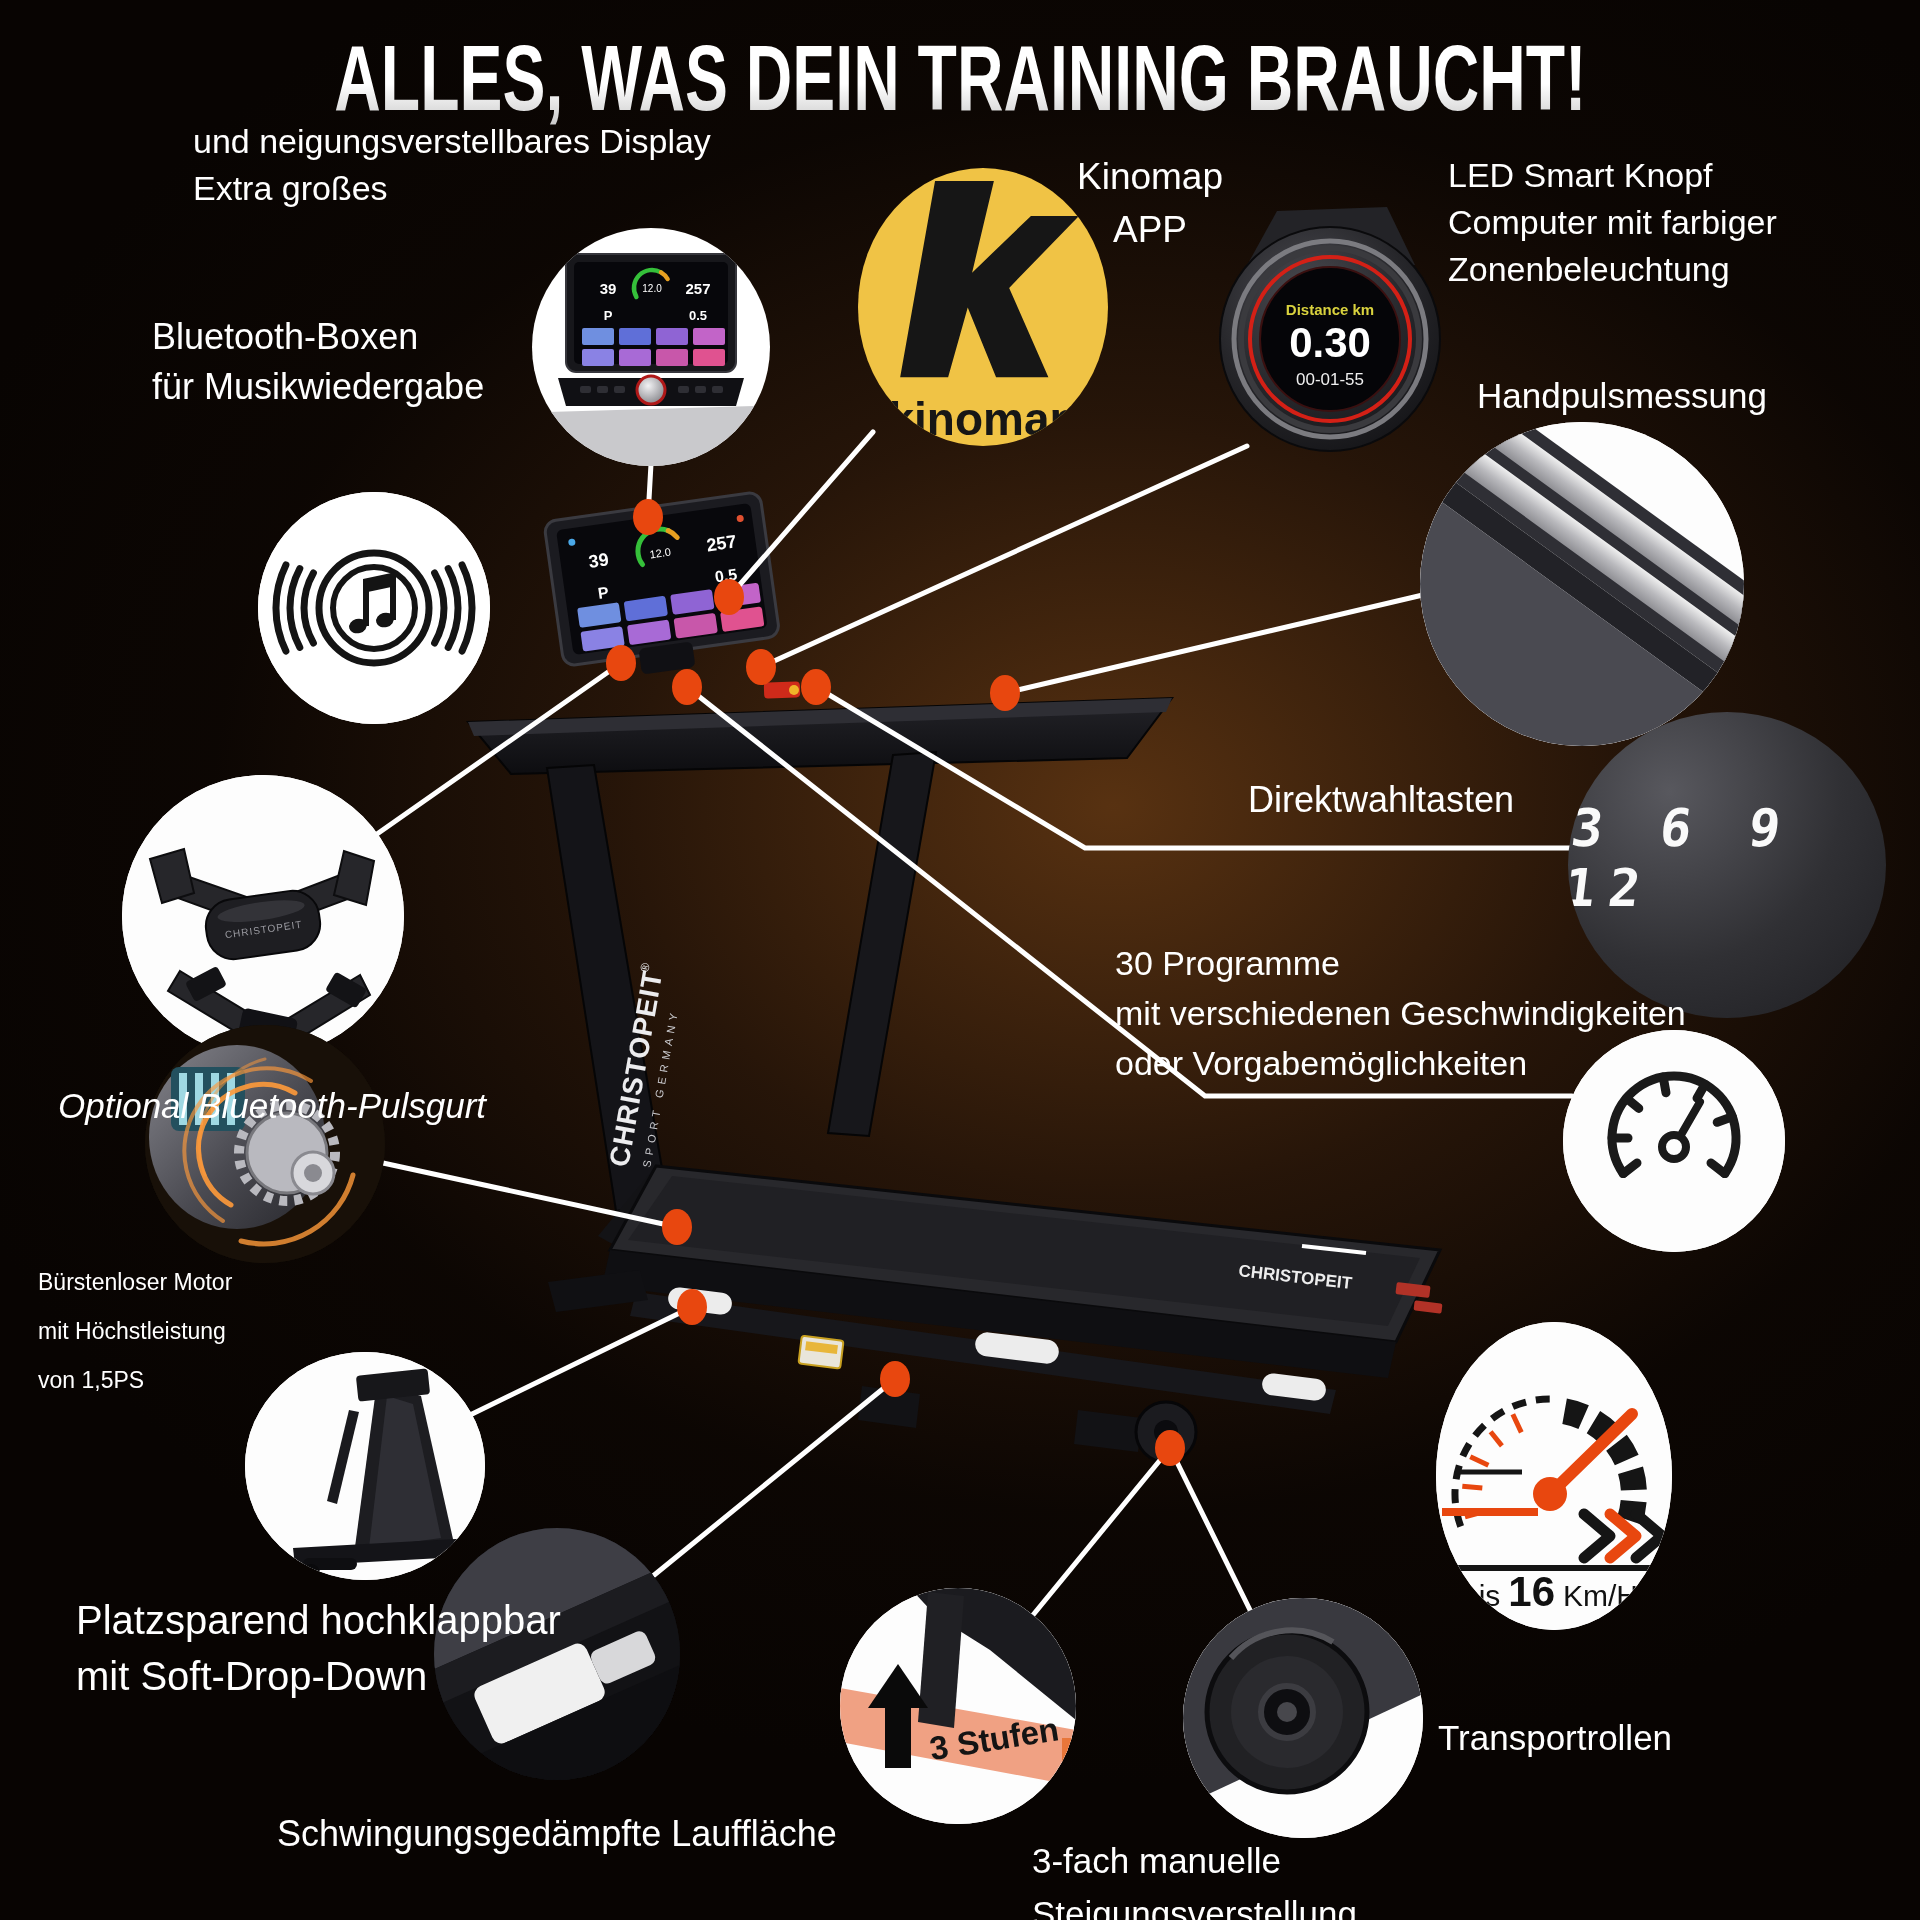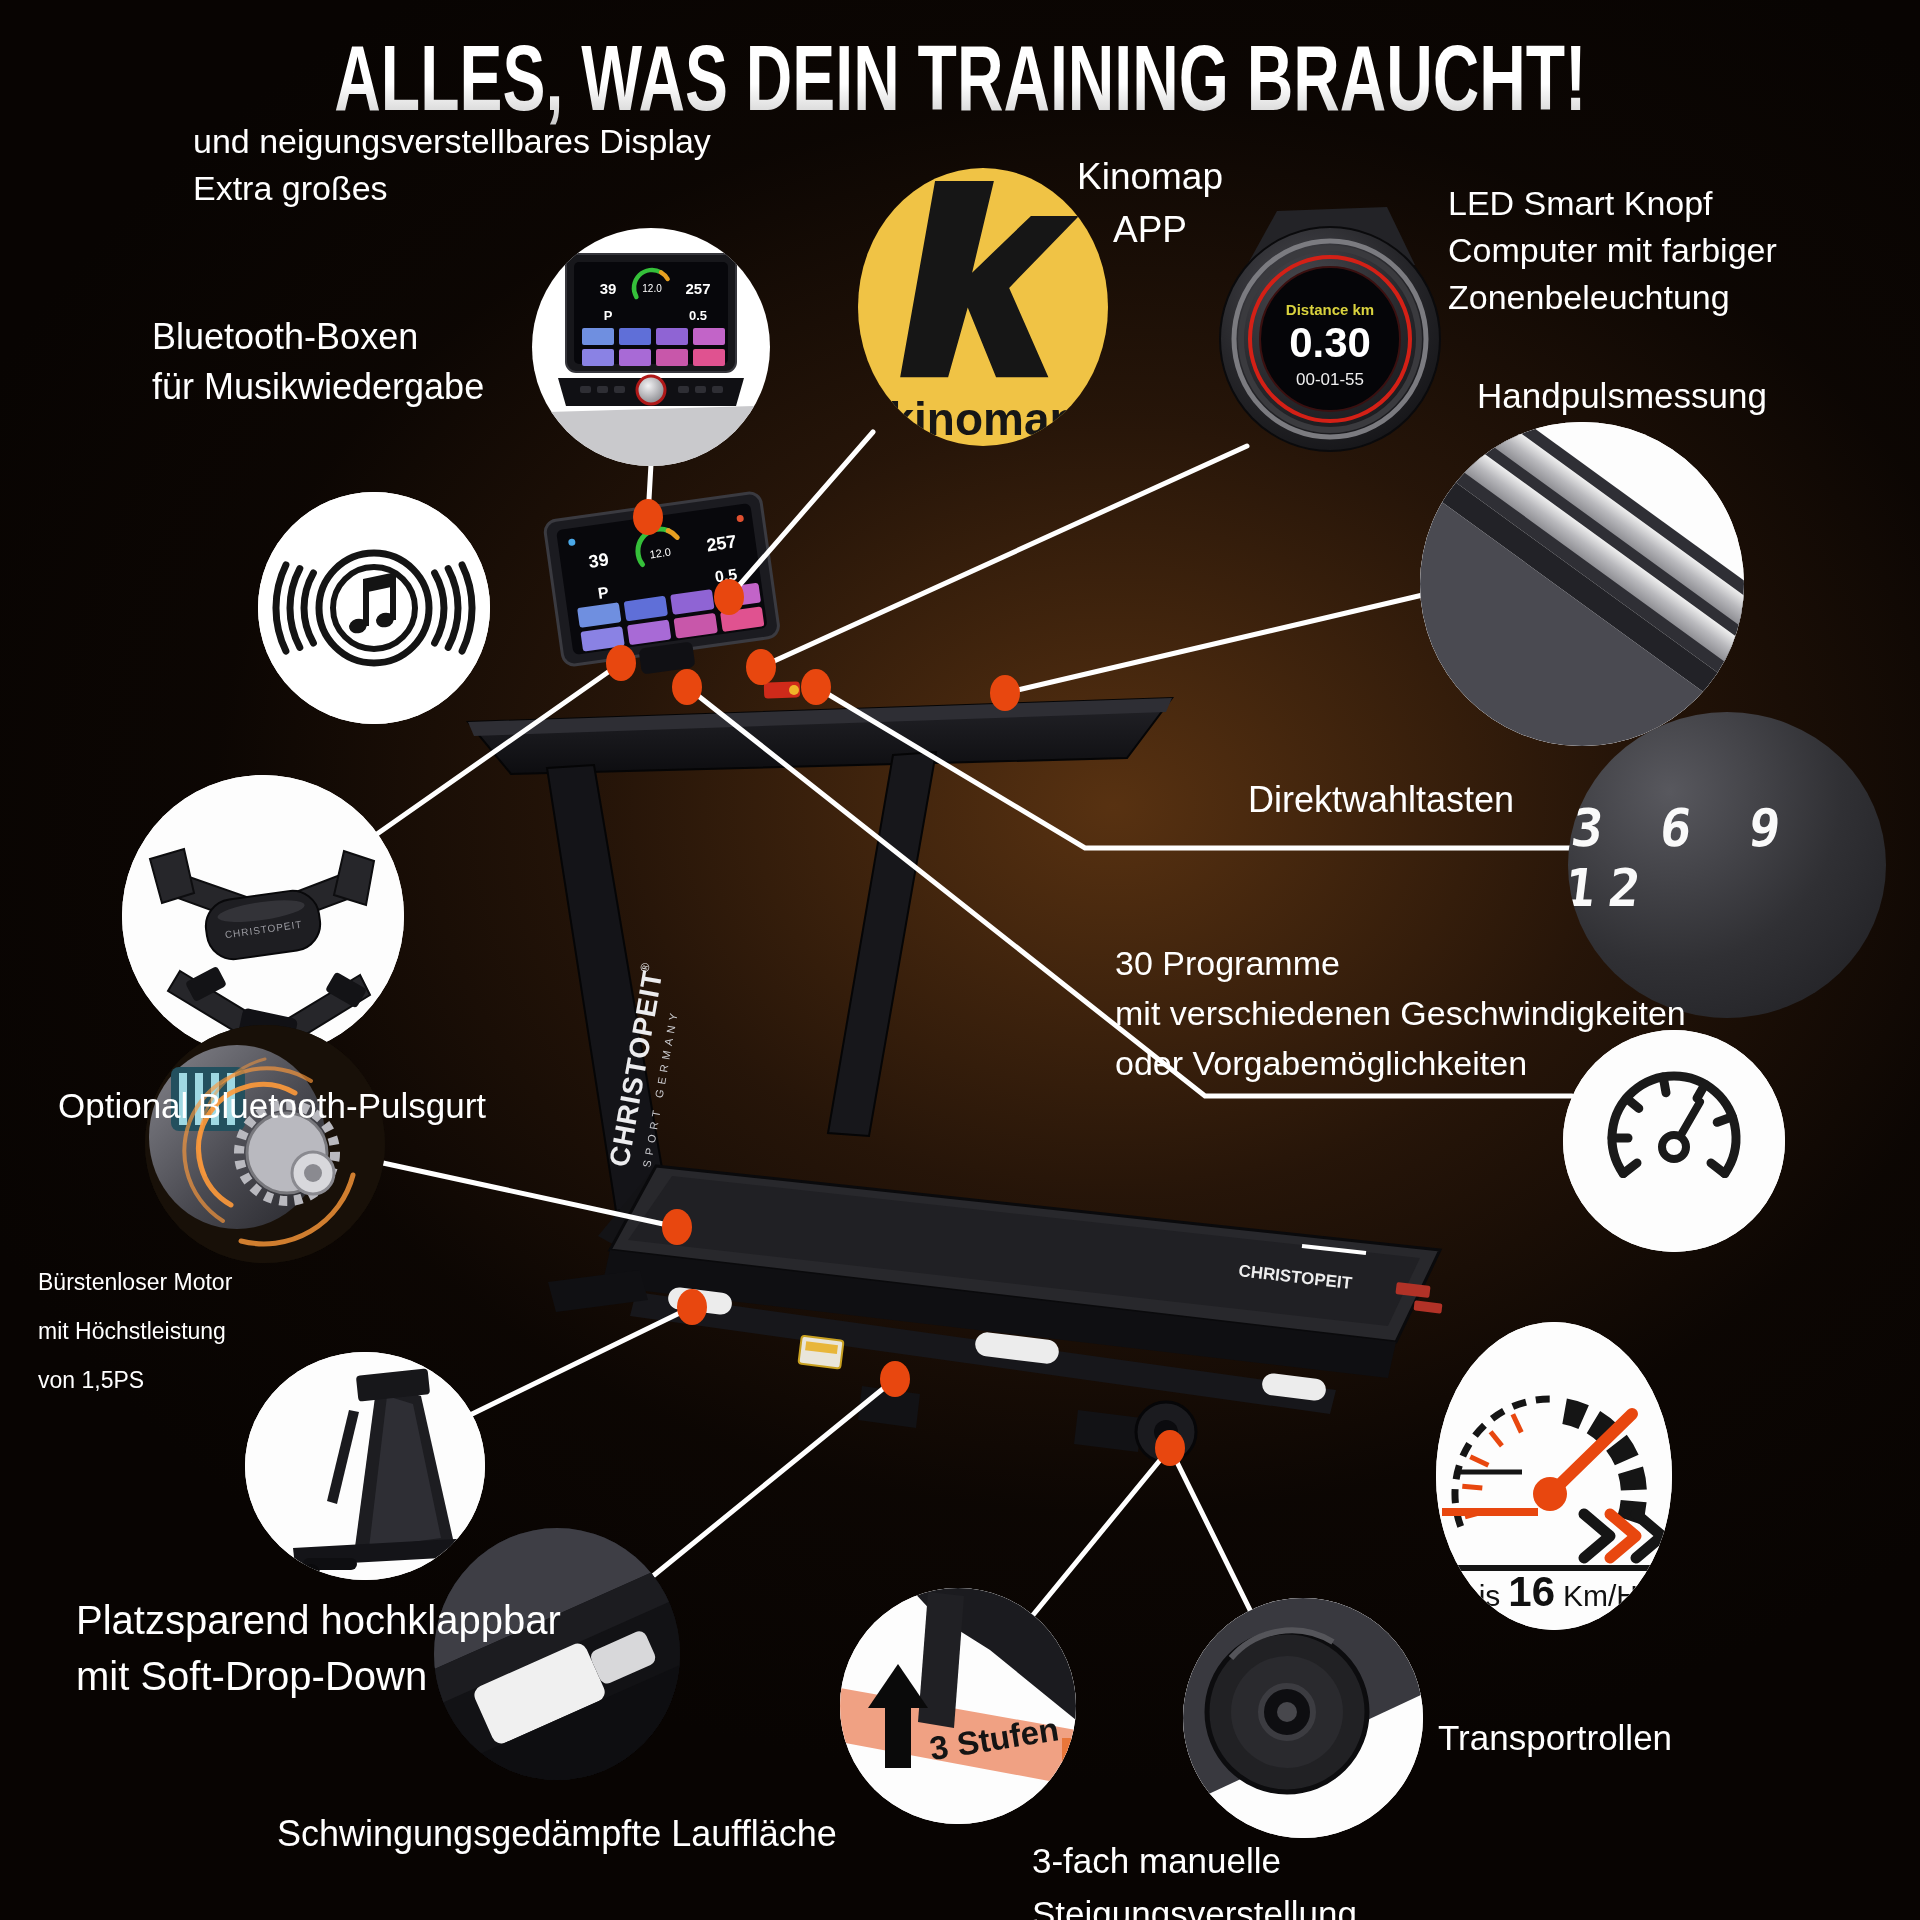--- a/index.html
+++ b/index.html
@@ -411,40 +411,40 @@
   <div class="abs lbl" style="left:193px;top:118px;">
     <span>und neigungsverstellbares Display</span>
     <span>Extra großes</span>
   </div>
 
   <div class="abs lbl" style="left:1020px;top:150px;width:260px;text-align:center;font-size:37px;line-height:53px;">
     <span>Kinomap</span>
     <span>APP</span>
   </div>
 
-  <div class="abs lbl" style="left:1448px;top:152px;margin-top:28px;">
+  <div class="abs lbl" style="left:1448px;top:152px;">
     <span>LED Smart Knopf</span>
     <span>Computer mit farbiger</span>
     <span>Zonenbeleuchtung</span>
   </div>
 
   <div class="abs lbl" style="left:152px;top:312px;font-size:36px;line-height:50px;">
     <span>Bluetooth-Boxen</span>
     <span>für Musikwiedergabe</span>
   </div>
 
   <div class="abs lbl" style="left:1477px;top:372px;font-size:35px;">
     <span>Handpulsmessung</span>
   </div>
 
   <div class="abs lbl" style="left:1248px;top:776px;font-size:36px;">
     <span>Direktwahltasten</span>
   </div>
 
-  <div class="abs lbl" style="left:58px;top:1082px;font-size:35px;">
+  <div class="abs lbl" style="left:58px;top:1082px;font-size:35px;font-style:italic;">
     <span>Optional Bluetooth-Pulsgurt</span>
   </div>
 
   <div class="abs lbl" style="left:1115px;top:938px;font-size:34px;line-height:50px;">
     <span>30 Programme</span>
     <span>mit verschiedenen Geschwindigkeiten</span>
     <span>oder Vorgabemöglichkeiten</span>
   </div>
 
   <div class="abs lbl" style="left:38px;top:1258px;font-size:23px;line-height:49px;">

